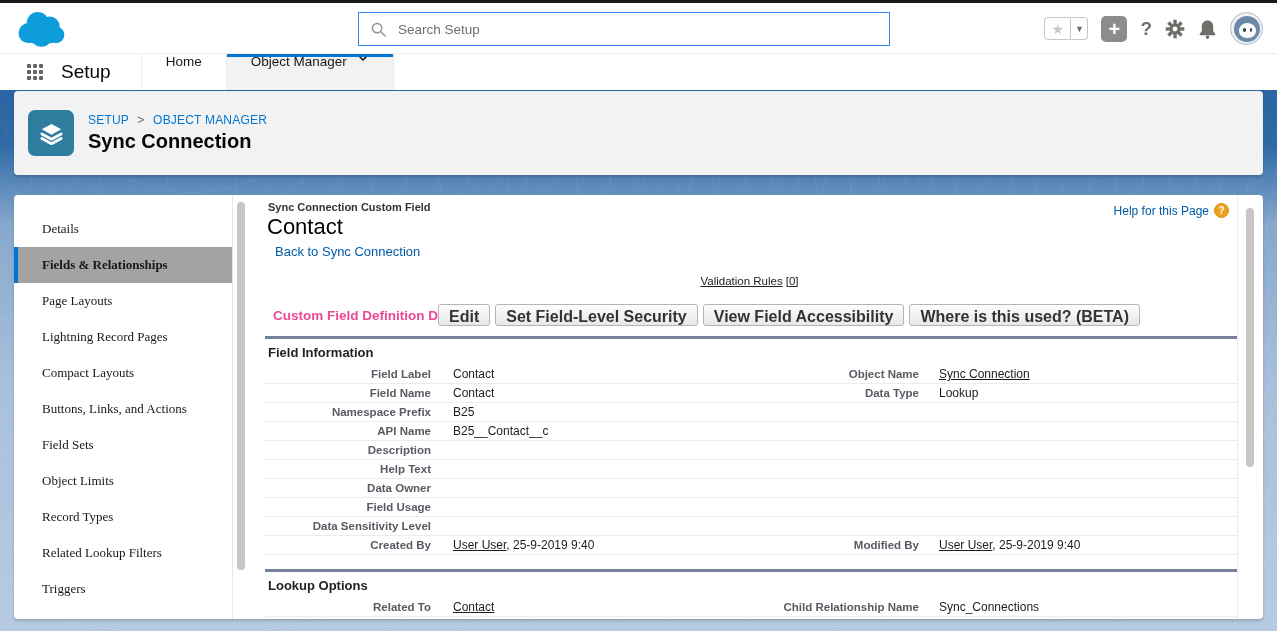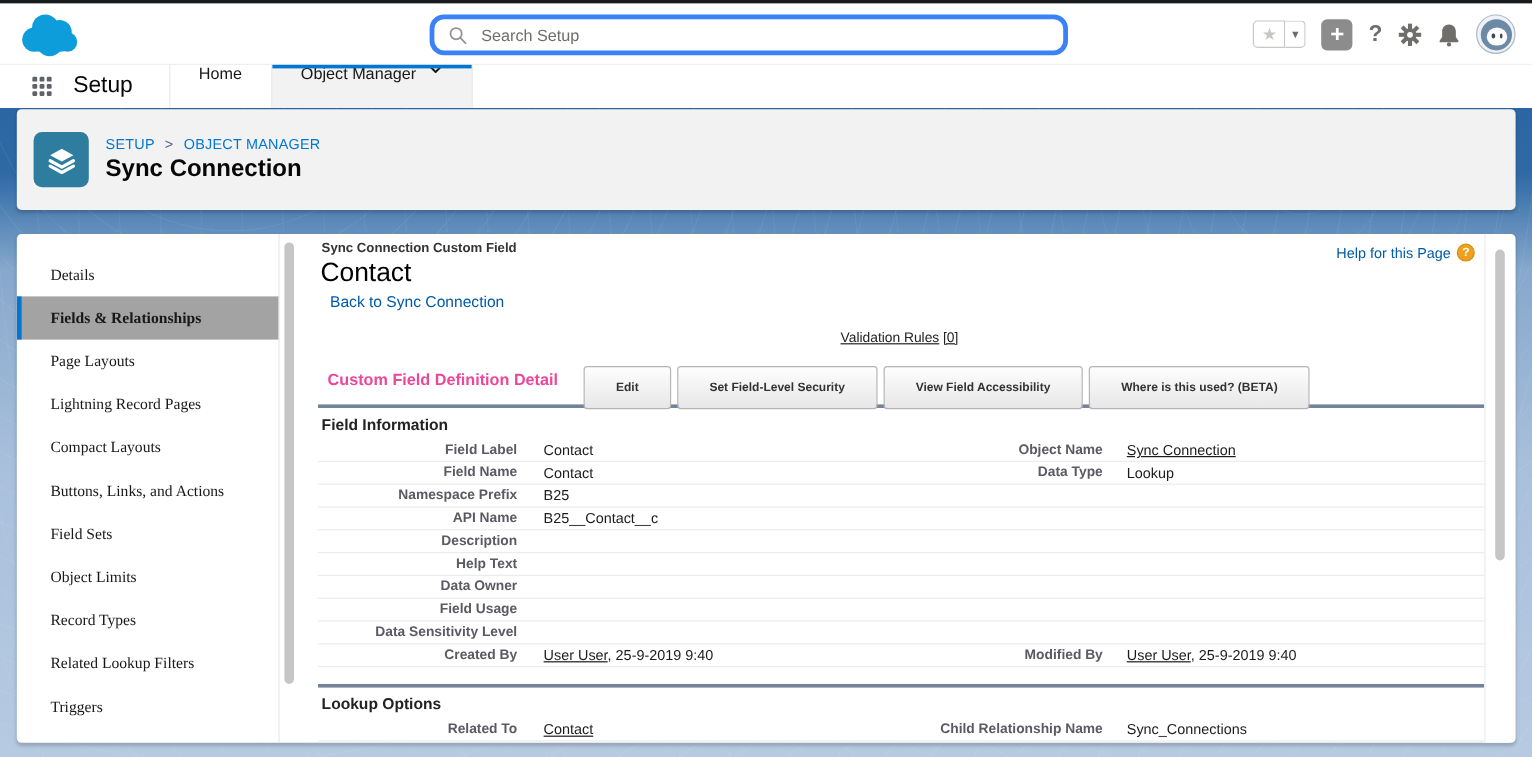--- a/index.html
+++ b/index.html
@@ -6,21 +6,21 @@
   html,body { width:1277px; height:631px; overflow:hidden; }
   body { font-family:"Liberation Sans","DejaVu Sans",sans-serif; background:#fff; position:relative; }
 
   
   .top-strip { height:3px; background:#171a1f; }
 
   
   .global-header { height:50px; background:#fff; position:relative; }
   .logo { position:absolute; left:13px; top:5px; }
   .search-box { position:absolute; left:358px; top:9px; width:532px; height:34px;
-    border:4px solid #3b82f6; border-radius:12px; display:flex; align-items:center;
+    border:1px solid #3b82f6; border-radius:0; display:flex; align-items:center;
     padding:0 12px; background:#fff; }
   .search-box svg { flex:0 0 auto; margin-right:12px; }
   .search-box input { border:none; outline:none; flex:1; font-size:13.5px; color:#444;
     font-family:"Liberation Sans",sans-serif; }
   .search-box input::placeholder { color:#706e6b; }
   .gh-right { position:absolute; right:14px; top:9px; height:33px; display:flex; align-items:center; gap:13px; }
   .fav-group { display:flex; }
   .fav-star { width:27px; height:23px; border:1px solid #c9c7c5; border-radius:4px 0 0 4px;
     display:flex; align-items:center; justify-content:center; color:#c9c7c5; font-size:14px; background:#fff; }
   .fav-drop { width:17px; height:23px; border:1px solid #c9c7c5; border-left:none; border-radius:0 4px 4px 0;
@@ -86,23 +86,23 @@
   .help-page { position:absolute; right:34px; top:8px; font-size:12px; color:#015ba7; display:flex;
     align-items:center; gap:5px; cursor:pointer; }
   .help-orange { width:15px; height:15px; border-radius:50%; background:#efa01e; border:1px solid #d88d12;
     color:#fff; font-size:10px; font-weight:700; display:flex; align-items:center; justify-content:center; }
   .validation-row { text-align:center; font-size:11.5px; color:#222; margin:15px 0 17px; }
   .validation-row .ulink { margin-right:3px; }
 
   .detail-header { position:relative; height:24px; margin-bottom:8px; }
   .detail-title { position:absolute; left:8px; top:4px; font-size:13.5px; font-weight:700; color:#ec4899; }
   .btn-row { position:absolute; left:50%; transform:translateX(calc(-50% + 38px)); top:0; display:flex; gap:5px; }
-  .sf-btn { font-family:"Liberation Sans",sans-serif; font-size:10px; font-weight:700; color:#333;
+  .sf-btn { font-family:"Liberation Sans",sans-serif; font-size:16px; font-weight:700; color:#333;
     background:linear-gradient(#fefefe,#e7e7e8); border:1px solid #b5b5b5; border-radius:3px;
-    padding:3px 26px; height:36px; cursor:pointer; white-space:nowrap; }
+    padding:3px 10px; height:22px; cursor:pointer; white-space:nowrap; }
 
   .section { border-top:3px solid #74839a; }
   .section + .section { margin-top:14px; }
   .section-title { font-size:13px; font-weight:700; color:#222; padding:6px 0 5px 3px; }
 
   .drow { display:grid; grid-template-columns:170px 288px 200px 1fr; border-bottom:1px solid #ececec;
     min-height:19px; line-height:18px; align-items:center; }
   .drow .th { font-size:11.5px; font-weight:700; color:#5a5a64; text-align:right; padding-right:4px; }
   .drow .td { font-size:12px; color:#1c1c1c; padding-left:18px; white-space:nowrap; overflow:hidden; }
   .drow .td.rt { padding-left:16px; }

